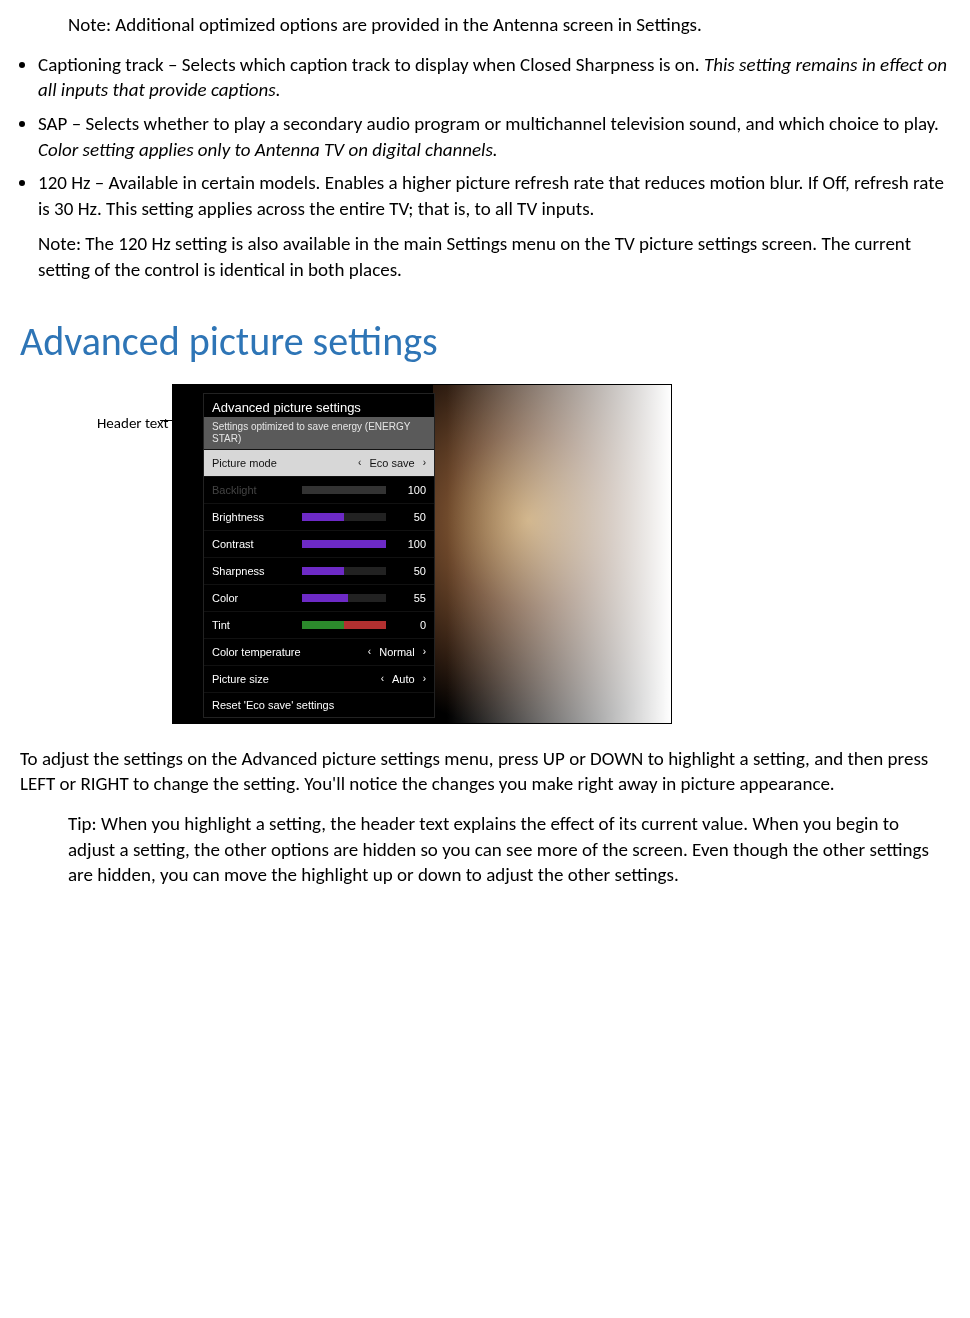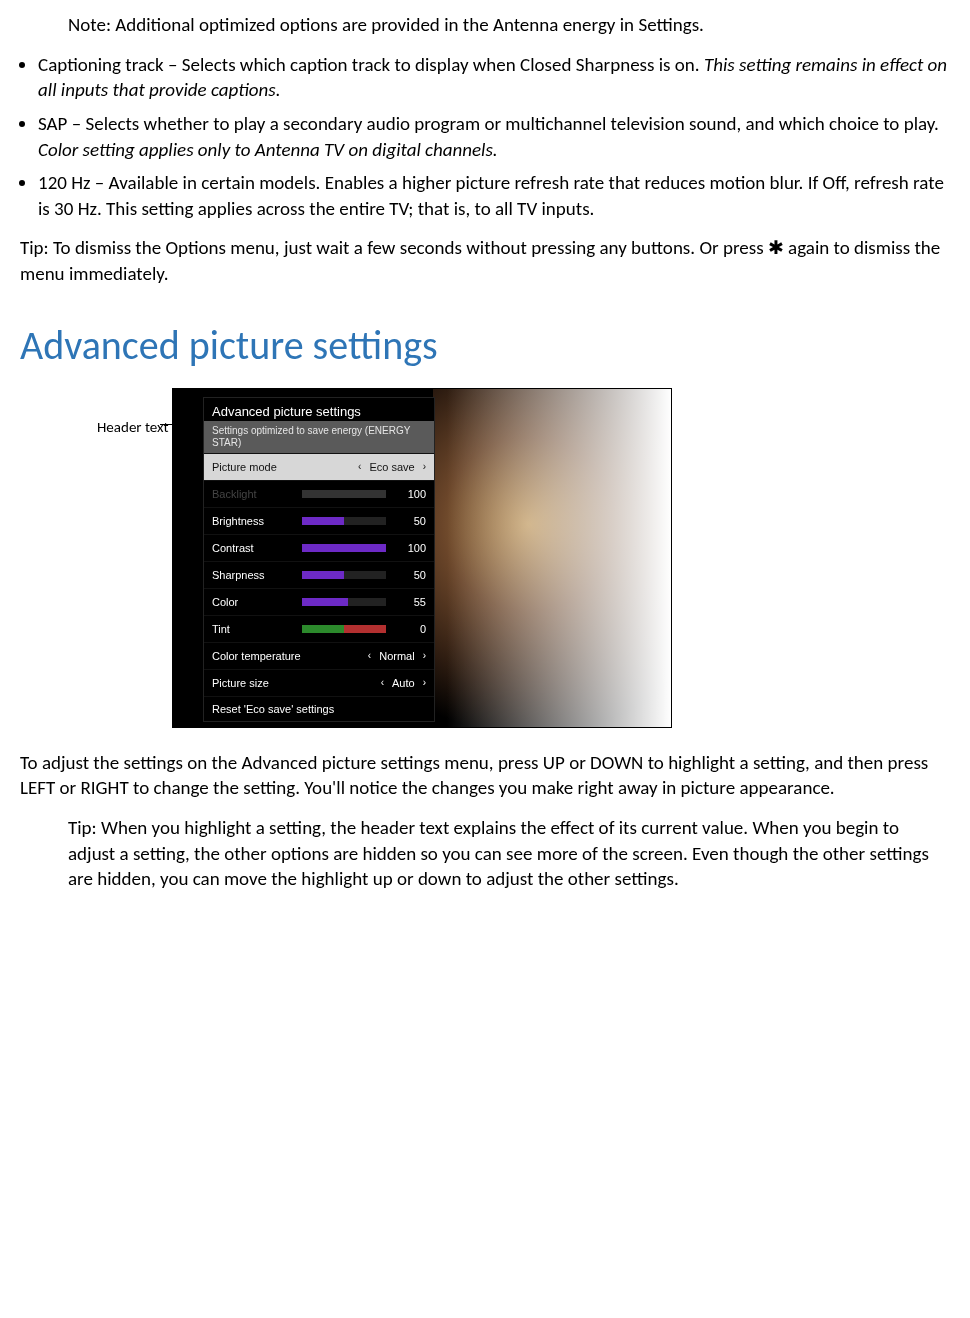--- a/index.html
+++ b/index.html
@@ -111,38 +111,36 @@
       height:1px;
       background:#000;
     }
   </style>
 </head>
 <body>
 
 <div class="page">
 
   <p class="indent1">
-    <span class="bold">Note:</span><span> Additional optimized options are provided in the </span><span class="bold">Antenna</span><span> energy in </span><span class="bold">Settings</span><span>.</span>
+    <span class="bold">Note:</span><span> Additional optimized options are provided in the </span><span class="bold">Antenna</span><span> screen in </span><span class="bold">Settings</span><span>.</span>
   </p>
 
   <ul class="bullets indent1">
     <li>
       <span class="bold">Captioning track</span><span> – </span><span>Selects which caption track to display when Closed Sharpness is on. </span><span class="italic">This setting remains in effect on all inputs that provide captions.</span>
     </li>
     <li>
       <span class="bold">SAP</span><span> – </span><span>Selects whether to play a secondary audio program or multichannel television sound, and which choice to play. </span><span class="italic">Color setting applies only to Antenna TV on digital channels.</span>
     </li>
     <li>
       <span class="bold">120 Hz</span><span> – </span><span>Available in certain models. Enables a higher picture refresh rate that reduces motion blur. If Off, refresh rate is 30 Hz. This setting applies across the entire TV; that is, to all TV inputs.</span>
+      <p class="bullet-sub">Note: The 120 Hz setting is also available in the main Settings menu on the TV picture settings screen. The current setting of the control is identical in both places.</p>
     </li>
   </ul>
 
-  <p>
-    <span class="bold">Tip</span><span>: </span><span>To dismiss the </span><span class="bold">Options</span><span> menu, just wait a few seconds without pressing any buttons. Or press </span><span class="star bold">✱</span><span> again to dismiss the menu immediately.</span>
-  </p>
 
   <h1 class="section-heading">Advanced picture settings</h1>
 
 
 
   <div class="shot-wrap">
     <span class="callout-label">Header text</span>
     <div class="callout-line"></div>
     <div class="shot-border">
       <div class="bg-movie"></div>

